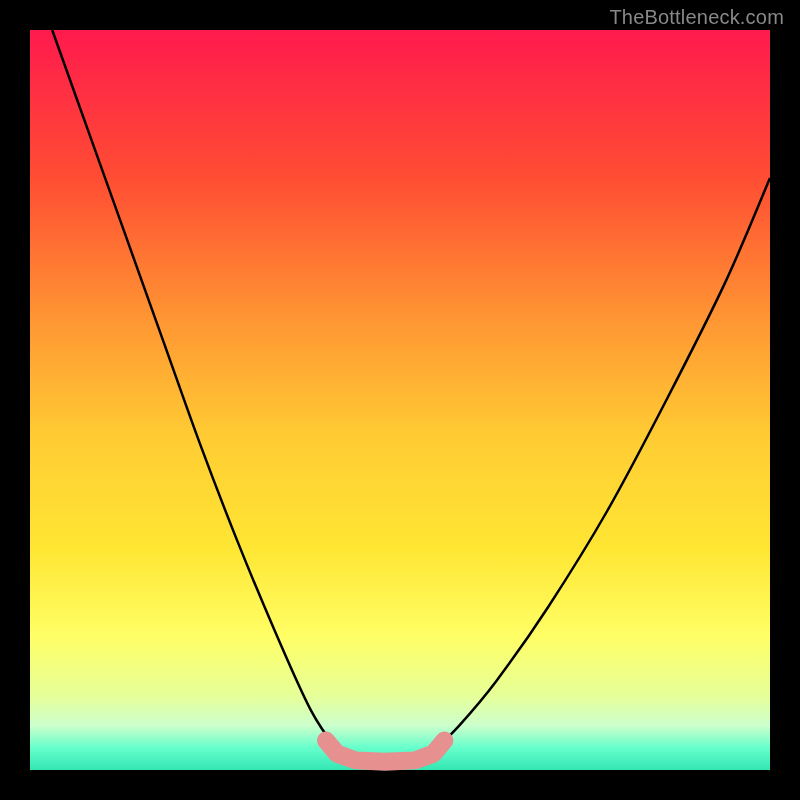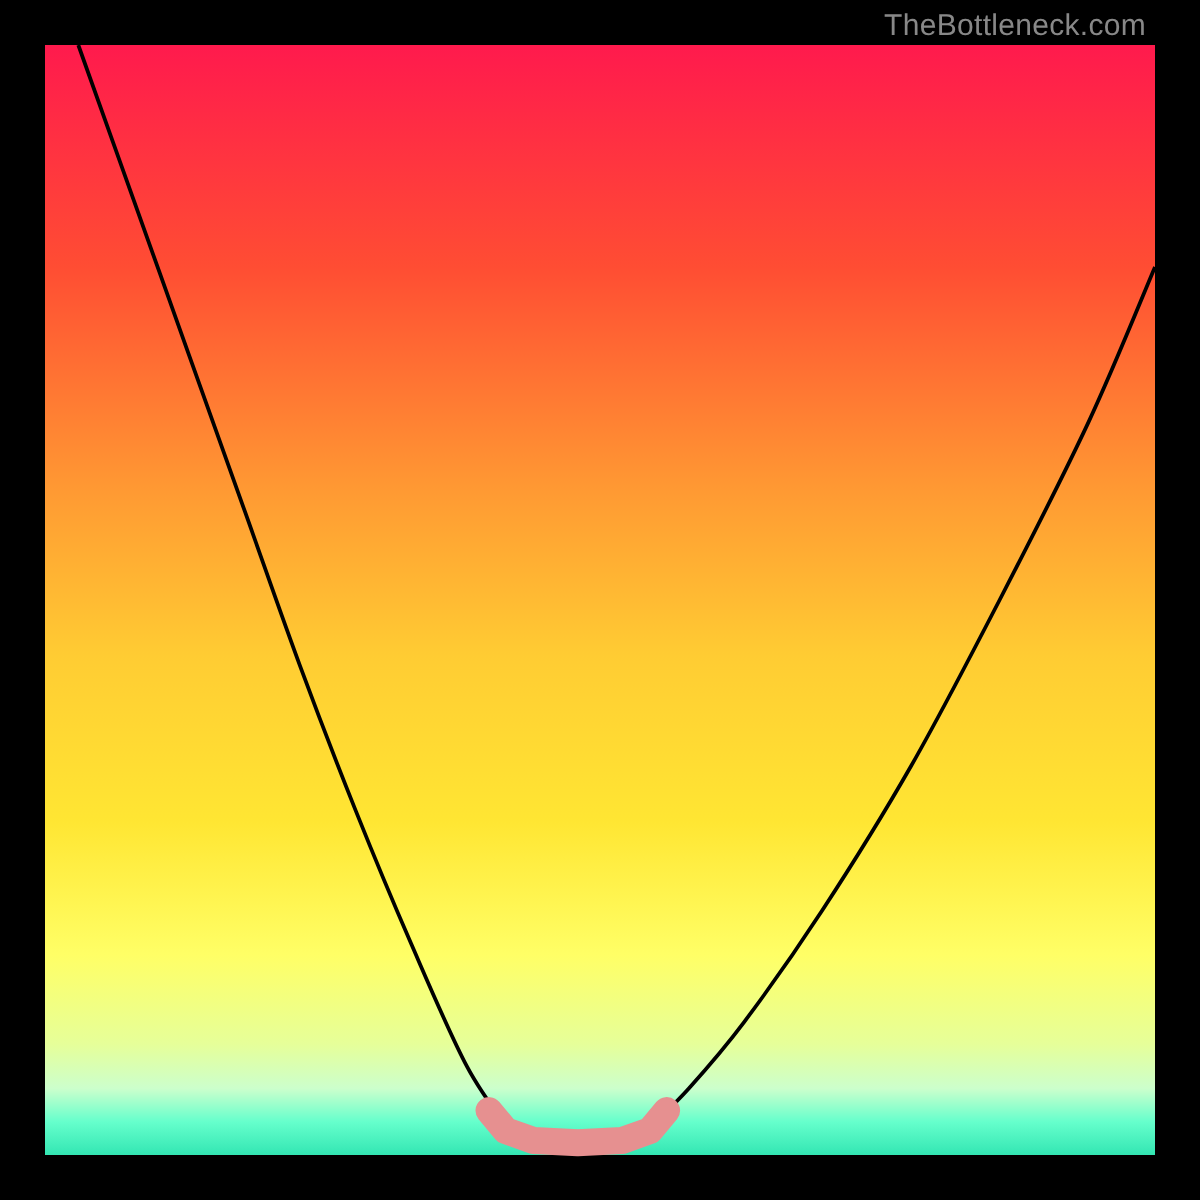--- a/index.html
+++ b/index.html
@@ -30,21 +30,21 @@
     );
   }
   svg {
     position: absolute;
     left: 0;
     top: 0;
   }
   .watermark {
     position: absolute;
     top: 6px;
-    right: 36px;
+    right: 16px;
     font-family: Arial, Helvetica, sans-serif;
     font-size: 20px;
     color: #888;
     letter-spacing: 0.2px;
   }
 </style>
 </head>
 <body>
 
 <div class="frame"></div>

